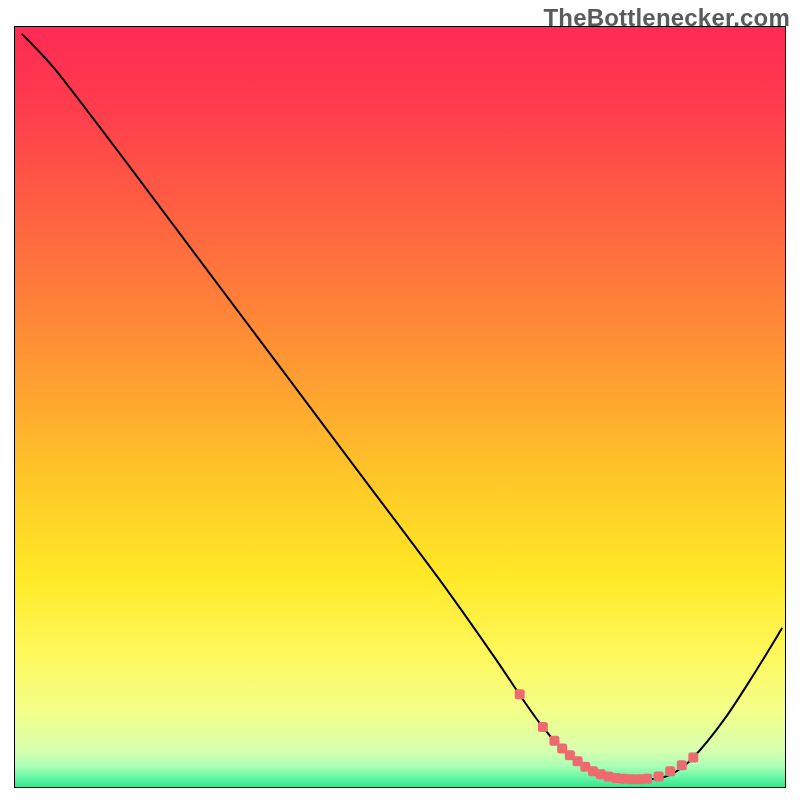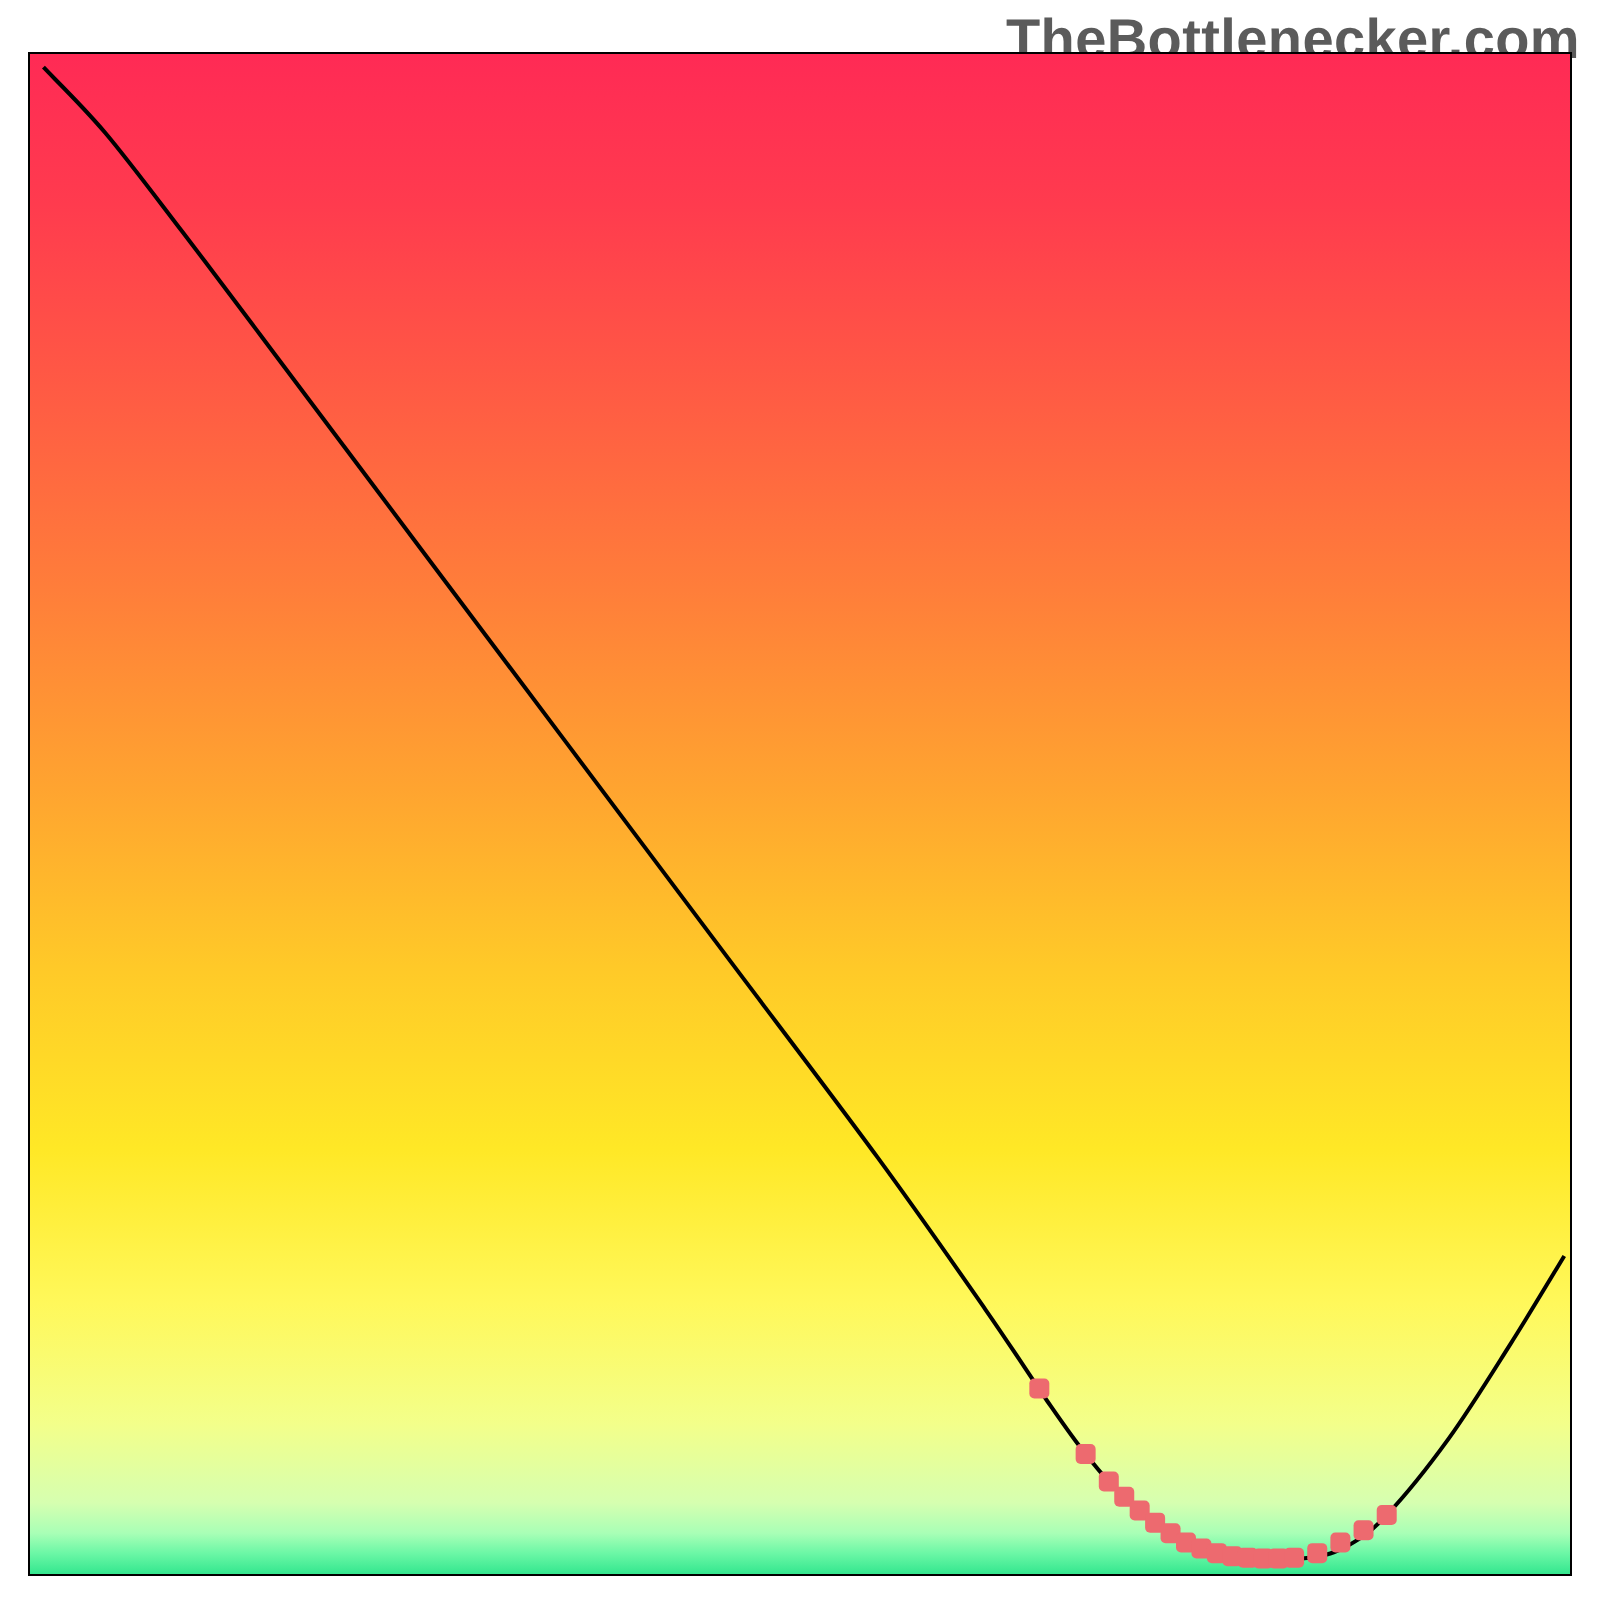--- a/index.html
+++ b/index.html
@@ -13,21 +13,21 @@
   }
   .chart-wrap {
     position: relative;
     width: 800px;
     height: 800px;
   }
   .attribution {
     position: absolute;
     top: 4px;
     right: 10px;
-    font-size: 28px;
+    font-size: 24px;
     font-weight: bold;
     color: #5b5b5b;
     letter-spacing: 0.2px;
   }
   svg.plot {
     position: absolute;
     left: 14px;
     top: 26px;
     
   }

